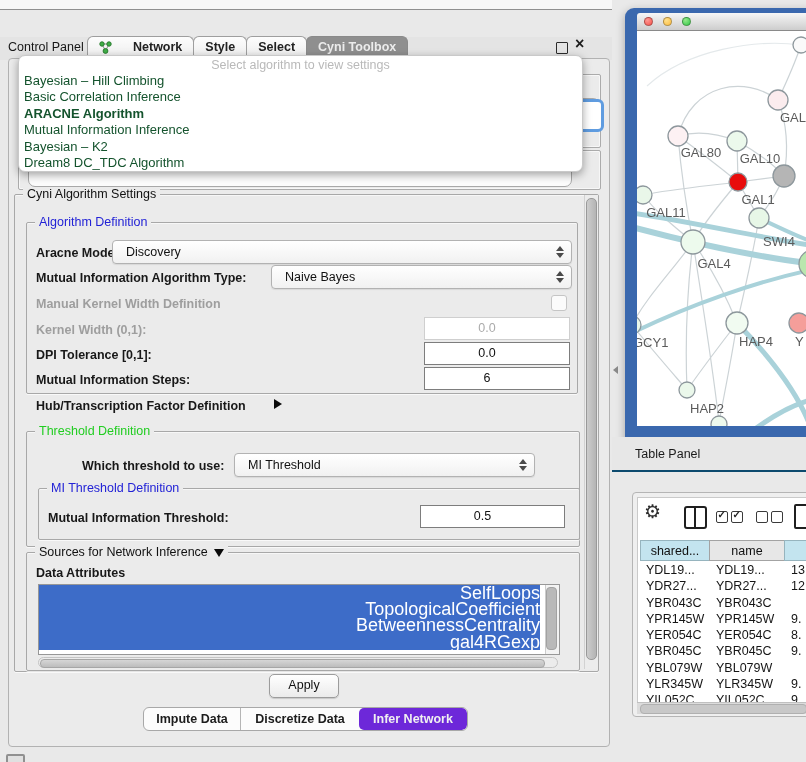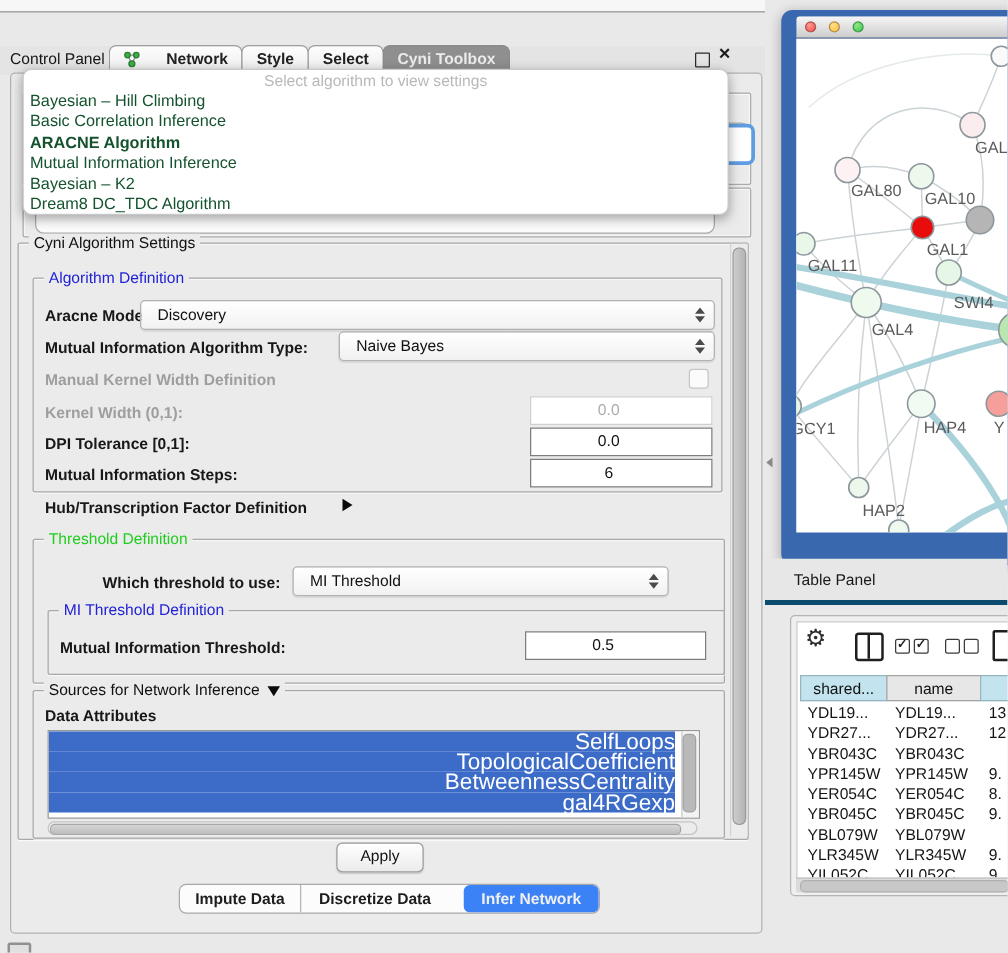--- a/index.html
+++ b/index.html
@@ -85,34 +85,34 @@
 
   .apply-btn{
     left:269px;top:674px;width:68px;height:22px;border:1px solid #9c9c9c;border-radius:5px;
     background:linear-gradient(#ffffff,#ebebeb);font-size:12.5px;text-align:center;line-height:21px;color:#111;
     box-shadow:0 1px 1px rgba(0,0,0,.15);
   }
 
   .btabs{left:143px;top:707px;height:22px;display:flex;border:1px solid #a8a8a8;border-radius:6px;background:#fcfcfc;overflow:hidden;}
   .btab{font-size:12.5px;font-weight:bold;color:#1d1d1d;line-height:22px;text-align:center;}
   .btab.sep{border-right:1px solid #b5b5b5;}
-  .btab.selected{background:#3b82f6;color:#f0f0f0;border-radius:5px;margin-left:12px;}
+  .btab.selected{background:#6d28d9;color:#f0f0f0;border-radius:5px;}
 
   .corner-icon{left:6px;top:754px;width:15px;height:12px;border:2px solid #909090;background:#e0e0e0;border-radius:2px;}
 
   
   .right-bg{left:612px;top:0;width:194px;height:762px;background:#e9e9e9;}
   .divider-arrow{left:613px;top:366px;width:0;height:0;border-top:4px solid transparent;border-bottom:4px solid transparent;border-right:5px solid #8a8a8a;}
 
   .net-window{left:625px;top:8px;width:187px;height:444px;background:#3a68ae;border-radius:9px 0 0 9px;box-shadow:0 3px 10px rgba(0,0,0,.3);}
   .net-titlebar{left:637px;top:13px;width:175px;height:17px;background:linear-gradient(#f6f6f6,#cdcdcd);border-bottom:1px solid #8a8a8a;border-radius:3px 0 0 0;}
   .light{width:9px;height:9px;border-radius:50%;border:1px solid rgba(0,0,0,.3);box-sizing:border-box;}
   .net-canvas{left:637px;top:31px;width:175px;height:395px;background:#ffffff;overflow:hidden;}
 
-  .tp-titlebar{left:612px;top:447px;width:194px;height:33px;background:#e7e7e7;border-bottom:4px solid #0c4a6e;text-decoration:underline;}
+  .tp-titlebar{left:612px;top:437px;width:194px;height:33px;background:#e7e7e7;border-bottom:2px solid #0c4a6e;text-decoration:underline;}
   .tp-title{left:23px;top:10px;font-size:12.5px;color:#1a1a1a;}
 
   .table-box{left:632px;top:492px;width:200px;height:223px;background:#efefef;border:1px solid #b5b5b5;border-radius:4px;}
   .table-inner{left:637px;top:497px;width:200px;height:213px;background:#fff;border:1px solid #cacaca;}
 
   .gear{left:644px;top:501px;font-size:19px;color:#2e2e2e;line-height:22px;}
   .split-icon{left:684px;top:506px;width:19px;height:19px;border:2px solid #1f1f1f;border-radius:3px;}
   .split-icon::after{content:"";position:absolute;left:8px;top:0;width:2px;height:19px;background:#1f1f1f;}
   .cb{width:10px;height:10px;border:1.6px solid #3a3a3a;border-radius:2px;position:absolute;background:#fff;}
   .cb.checked::after{content:"✓";position:absolute;left:0.5px;top:-3px;font-size:10px;font-weight:bold;color:#222;}

